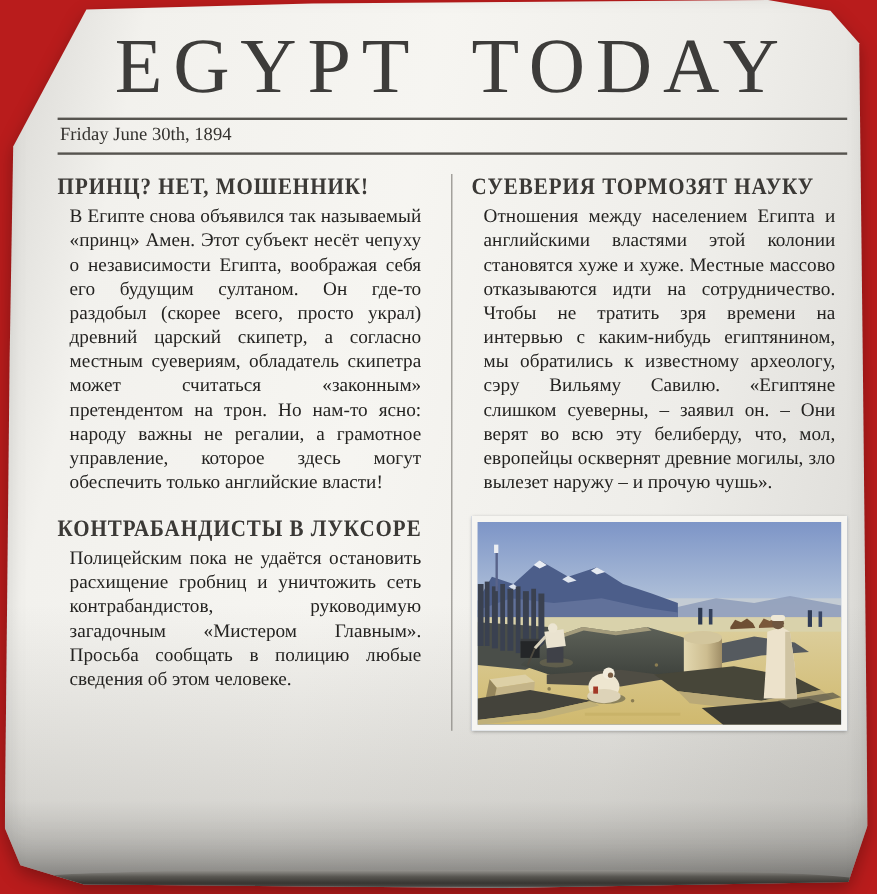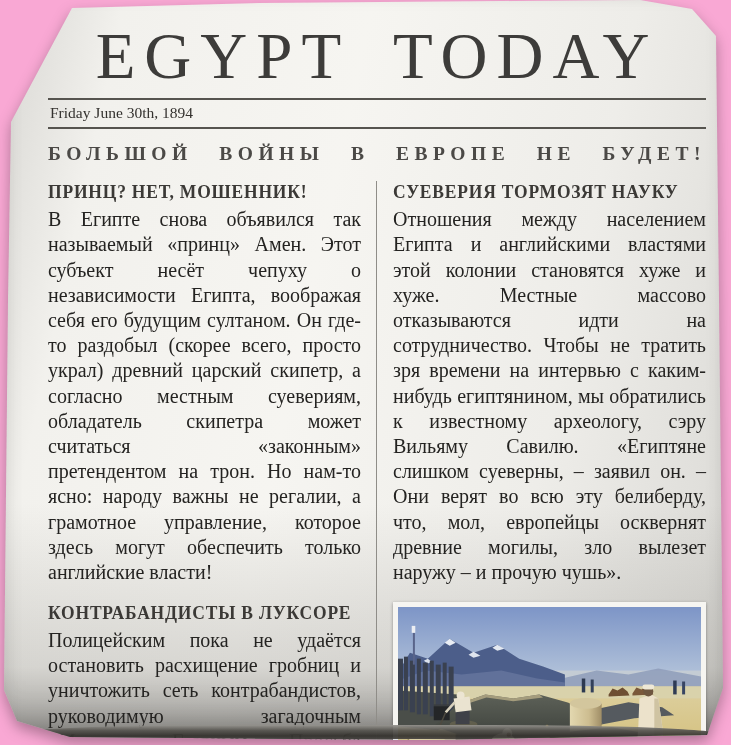--- a/index.html
+++ b/index.html
@@ -1,21 +1,21 @@
 <!DOCTYPE html>
 <html lang="ru"><head>
 <meta charset="utf-8">
 <style>
   html,body { margin:0; padding:0; }
   body {
     width:731px; height:745px; overflow:hidden;
     background:#ffffff;
     font-family:"Liberation Serif","DejaVu Serif",serif;
   }
-  .stage { position:relative; width:731px; height:745px; background:#f9a8d4; }
+  .stage { position:relative; width:731px; height:745px; background:#b91c1c; }
   .paper-wrap { position:absolute; inset:0; filter:drop-shadow(0 6px 7px rgba(0,0,0,0.30)); }
   .paper {
     position:absolute; left:0; top:0; width:731px; height:741px;
     clip-path:polygon(72px 8px, 260px 3px, 640px 0px, 692px 9px, 716px 36px,
                       719px 300px, 723px 688px, 707px 735px, 420px 740px,
                       70px 737px, 17px 721px, 4px 690px, 8px 300px, 11px 122px);
     background:
       linear-gradient(180deg, rgba(255,255,255,0) 68%, rgba(110,108,102,0.22) 90%, rgba(62,60,56,0.45) 99%),
       linear-gradient(102deg, #d7d6d2 0%, #f2f1ed 14%, #f6f5f1 42%, #eeede9 72%, #d9d8d4 100%);
     box-shadow: inset -14px 0 26px -16px rgba(0,0,0,0.25),
@@ -55,21 +55,21 @@
   .col { width:50%; box-sizing:border-box; }
   .col-left  { padding-right:15px; border-right:1px solid #8f8d88; }
   .col-right { padding-left:16px; }
   .article-title {
     margin:0 0 5px; font-size:17.5px; font-weight:bold;
     letter-spacing:0.8px; color:#3b3936;
     transform:scaleY(1.12); transform-origin:left center;
     white-space:nowrap;
   }
   .article-body {
-    margin:0 0 17px; font-size:20px; line-height:1.26;
+    margin:0 10px 17px; font-size:16px; line-height:1.26;
     text-align:justify; color:#242321; hyphens:auto;
   }
   .photo {
     margin:11px 0 0; border:5px solid #f6f5f1;
     box-shadow:0 1px 3px rgba(40,40,40,0.45);
     line-height:0; background:#8fa3cd;
   }
   .photo svg { display:block; width:100%; height:auto; }
 </style>
 </head>
@@ -84,21 +84,20 @@
         <h1 class="masthead-title">EGYPT TODAY</h1>
 
         <hr class="rule">
 
         <div class="masthead-sub">
           <span>Friday June 30th, 1894</span>
         </div>
 
         <hr class="rule">
 
-        <div class="headline">БОЛЬШОЙ ВОЙНЫ В ЕВРОПЕ НЕ БУДЕТ!</div>
 
 
         <div class="columns">
 
           <div class="col col-left">
             <section class="article">
               <h2 class="article-title">ПРИНЦ? НЕТ, МОШЕННИК!</h2>
               <p class="article-body">В Египте снова объявился так называемый «принц» Амен. Этот субъект несёт чепуху о независимости Египта, воображая себя его будущим султаном. Он где-то раздобыл (скорее всего, просто украл) древний царский скипетр, а согласно местным суевериям, обладатель скипетра может считаться «законным» претендентом на трон. Но нам-то ясно: народу важны не регалии, а грамотное управление, которое здесь могут обеспечить только английские власти!</p>
             </section>
             <section class="article">

